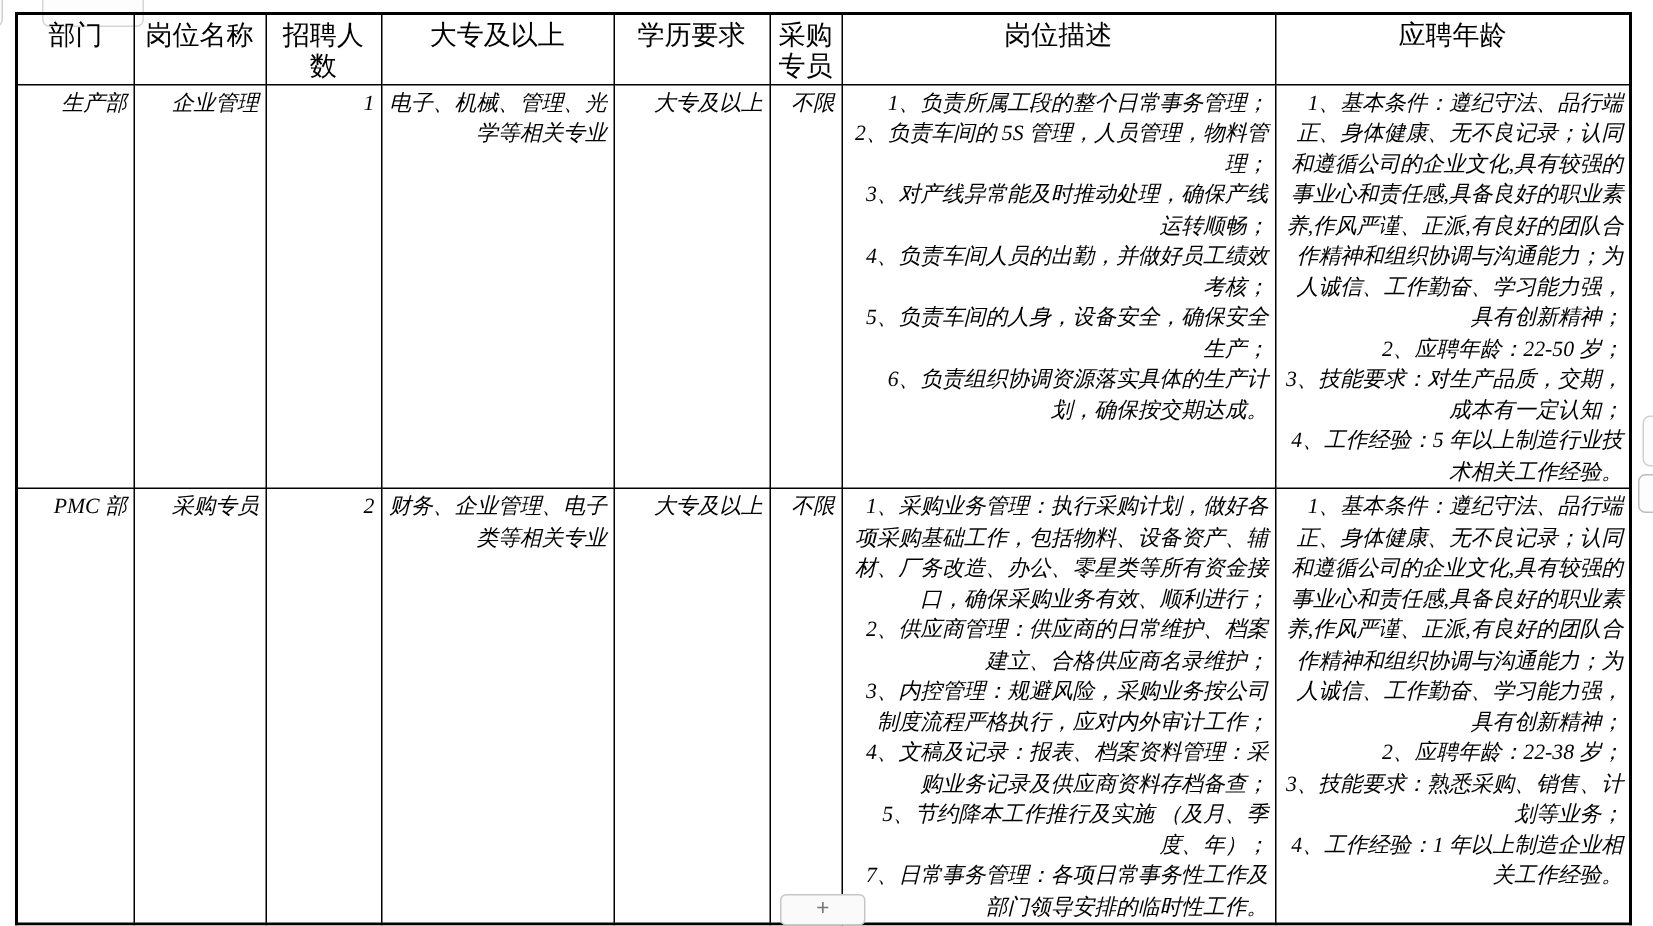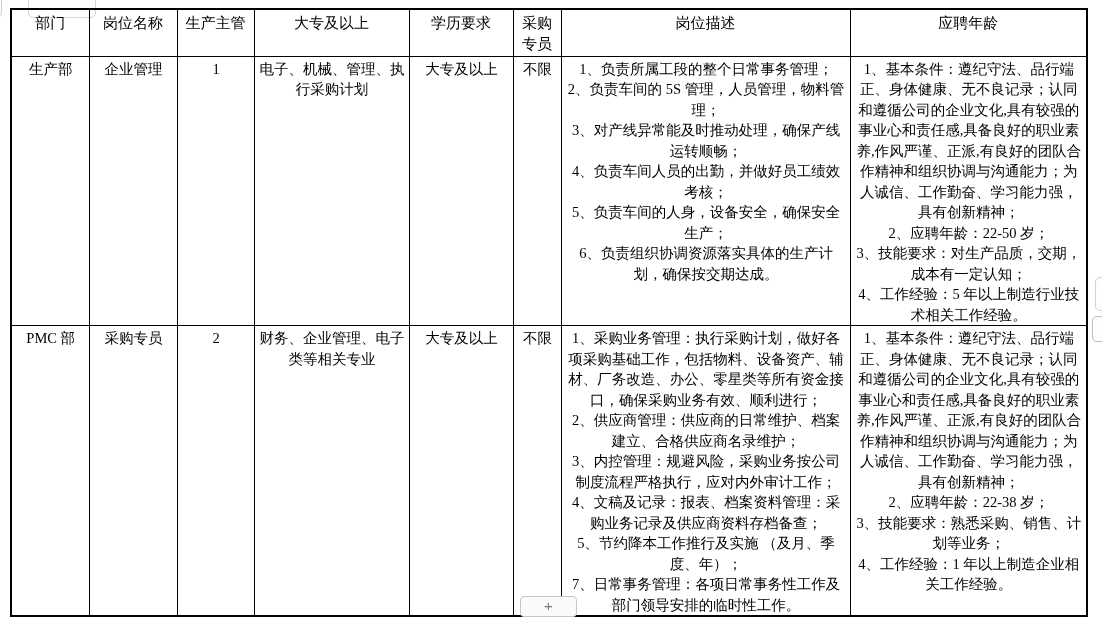--- a/index.html
+++ b/index.html
@@ -22,28 +22,29 @@
     font-size: 14.5px;
     line-height: 20.5px;
   }
   .job-table th, .job-table td {
     border: 1px solid #000;
     vertical-align: top;
     overflow: hidden;
   }
   .job-table th {
     font-weight: normal;
-    font-size: 15px;
+    font-size: 18px;
     text-align: center;
     padding: 3px 4px 0 4px;
   }
   .job-table td {
-    text-align: center;
+    text-align: right;
     padding: 2px 4px 0 5px;
     white-space: pre-line;
+    font-style: italic;
   }
   tr.header-row { height: 47px; }
   tr.data-row-0 { height: 247px; }
   tr.data-row-1 { height: 290px; }
 
   
   .add-row-btn {
     position: absolute;
     left: 520px; top: 596px;
     width: 57px; height: 21px;
@@ -88,34 +89,34 @@
         <col style="width:155px">
       <col style="width:104px">
         <col style="width:48px">
         <col style="width:289px">
         <col style="width:237px">
     </colgroup>
     <thead>
       <tr class="header-row">
         <th>部门</th>
         <th>岗位名称</th>
-        <th>生产主管</th>
+        <th>招聘人数</th>
         <th>大专及以上</th>
         <th>学历要求</th>
         <th>采购专员</th>
         <th>岗位描述</th>
         <th>应聘年龄</th>
       </tr>
     </thead>
     <tbody>
       <tr class="data-row-0">
         <td>生产部</td>
         <td>企业管理</td>
         <td>1</td>
-        <td>电子、机械、管理、执行采购计划</td>
+        <td>电子、机械、管理、光学等相关专业</td>
         <td>大专及以上</td>
         <td>不限</td>
         <td>1、负责所属工段的整个日常事务管理；
 2、负责车间的 5S 管理，人员管理，物料管理；
 3、对产线异常能及时推动处理，确保产线运转顺畅；
 4、负责车间人员的出勤，并做好员工绩效考核；
 5、负责车间的人身，设备安全，确保安全生产；
 6、负责组织协调资源落实具体的生产计划，确保按交期达成。</td>
         <td>1、基本条件：遵纪守法、品行端正、身体健康、无不良记录；认同和遵循公司的企业文化,具有较强的事业心和责任感,具备良好的职业素养,作风严谨、正派,有良好的团队合作精神和组织协调与沟通能力；为人诚信、工作勤奋、学习能力强，具有创新精神；
 2、应聘年龄：22-50 岁；

